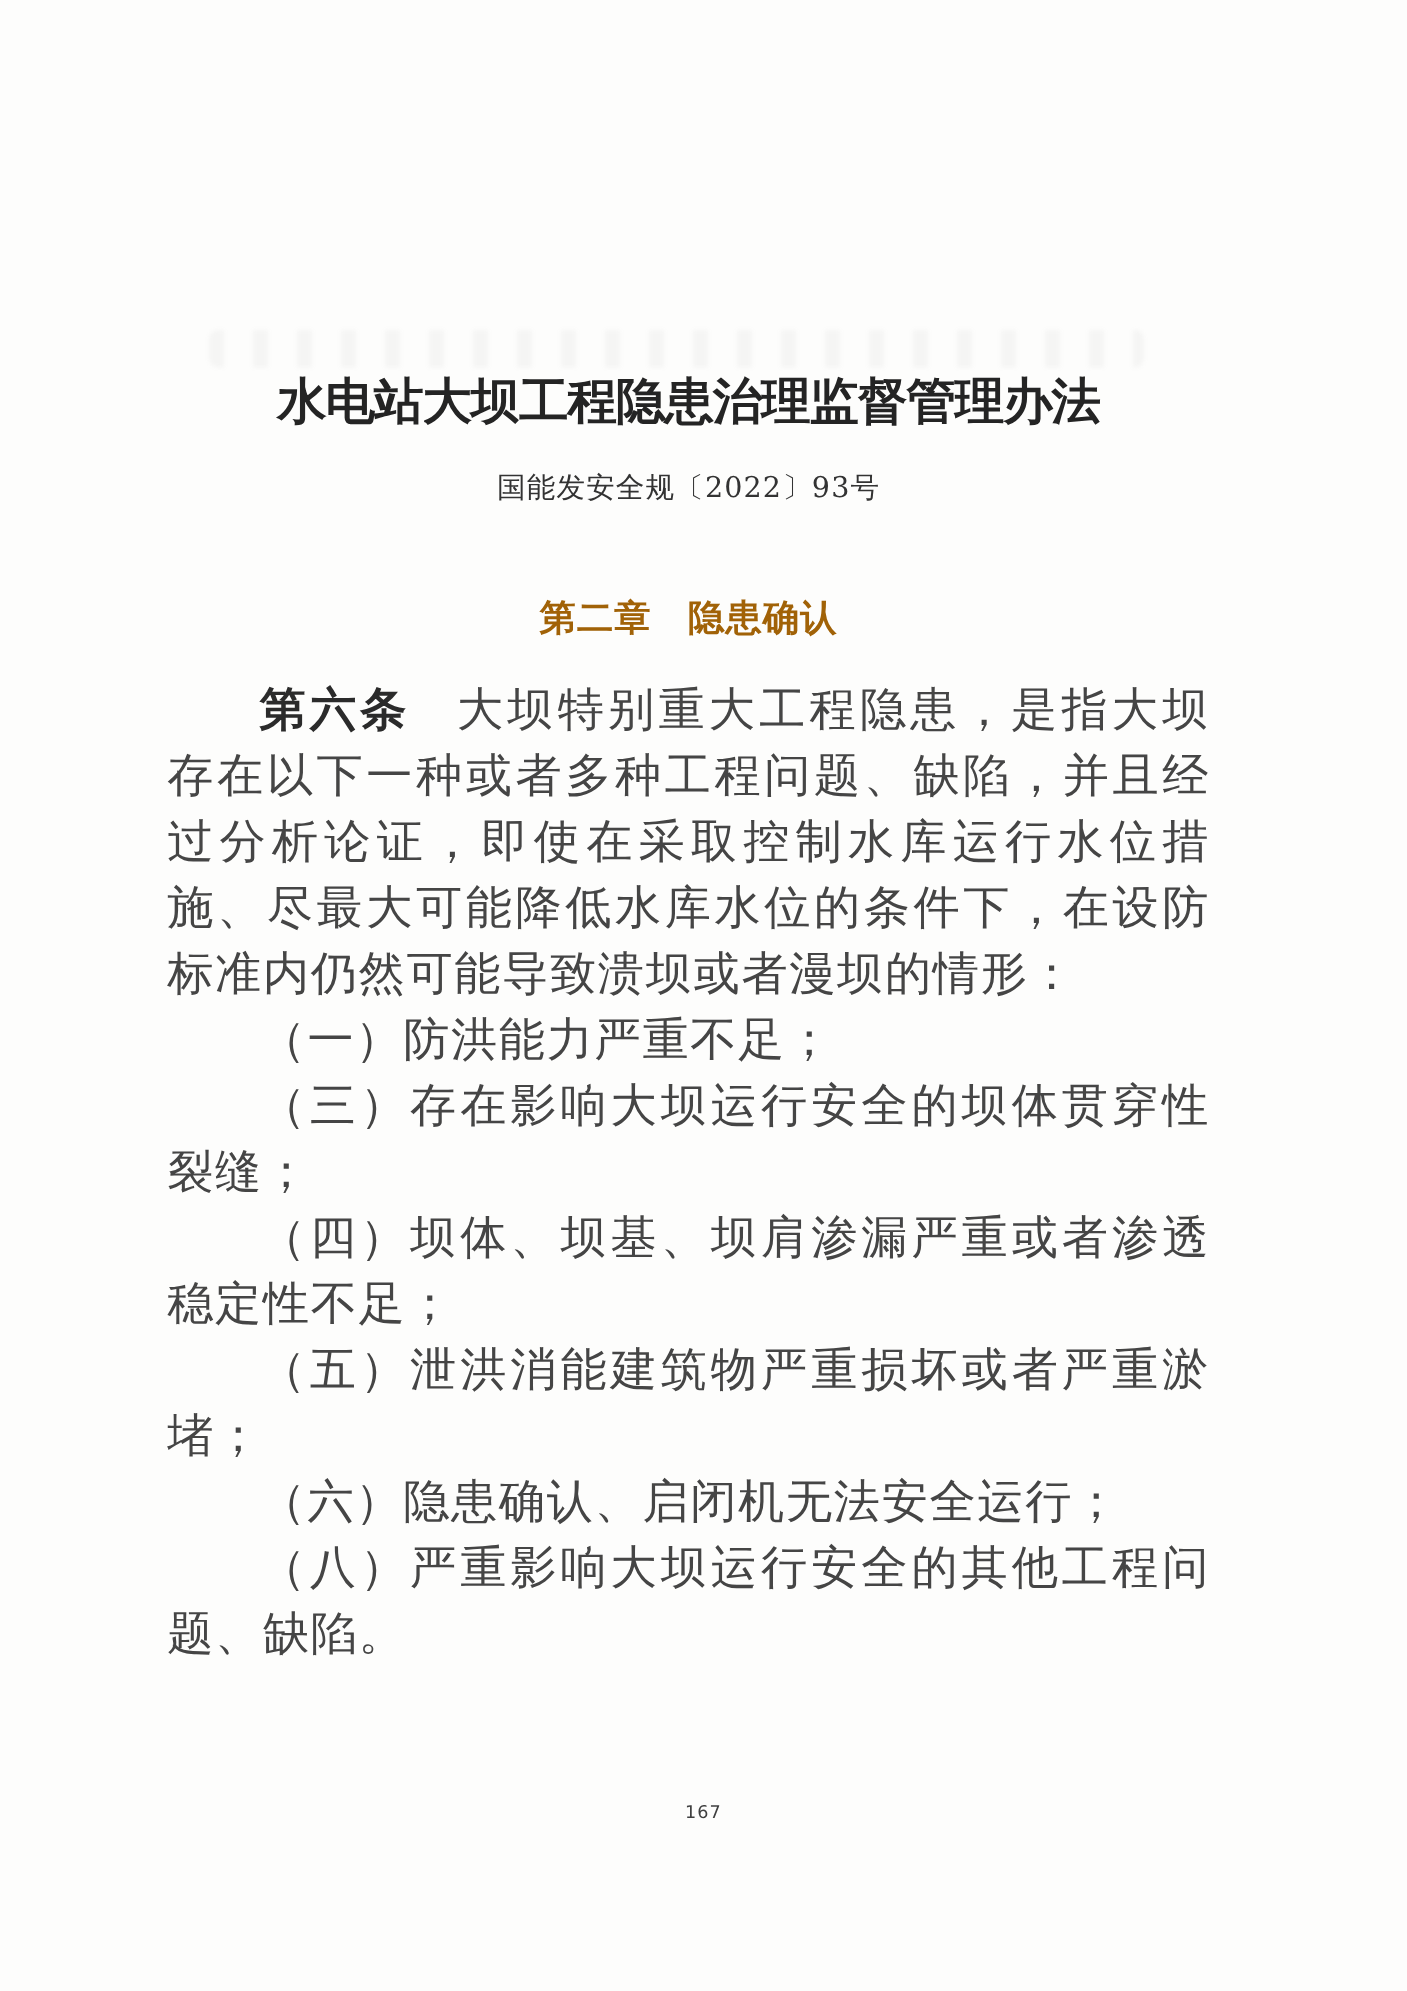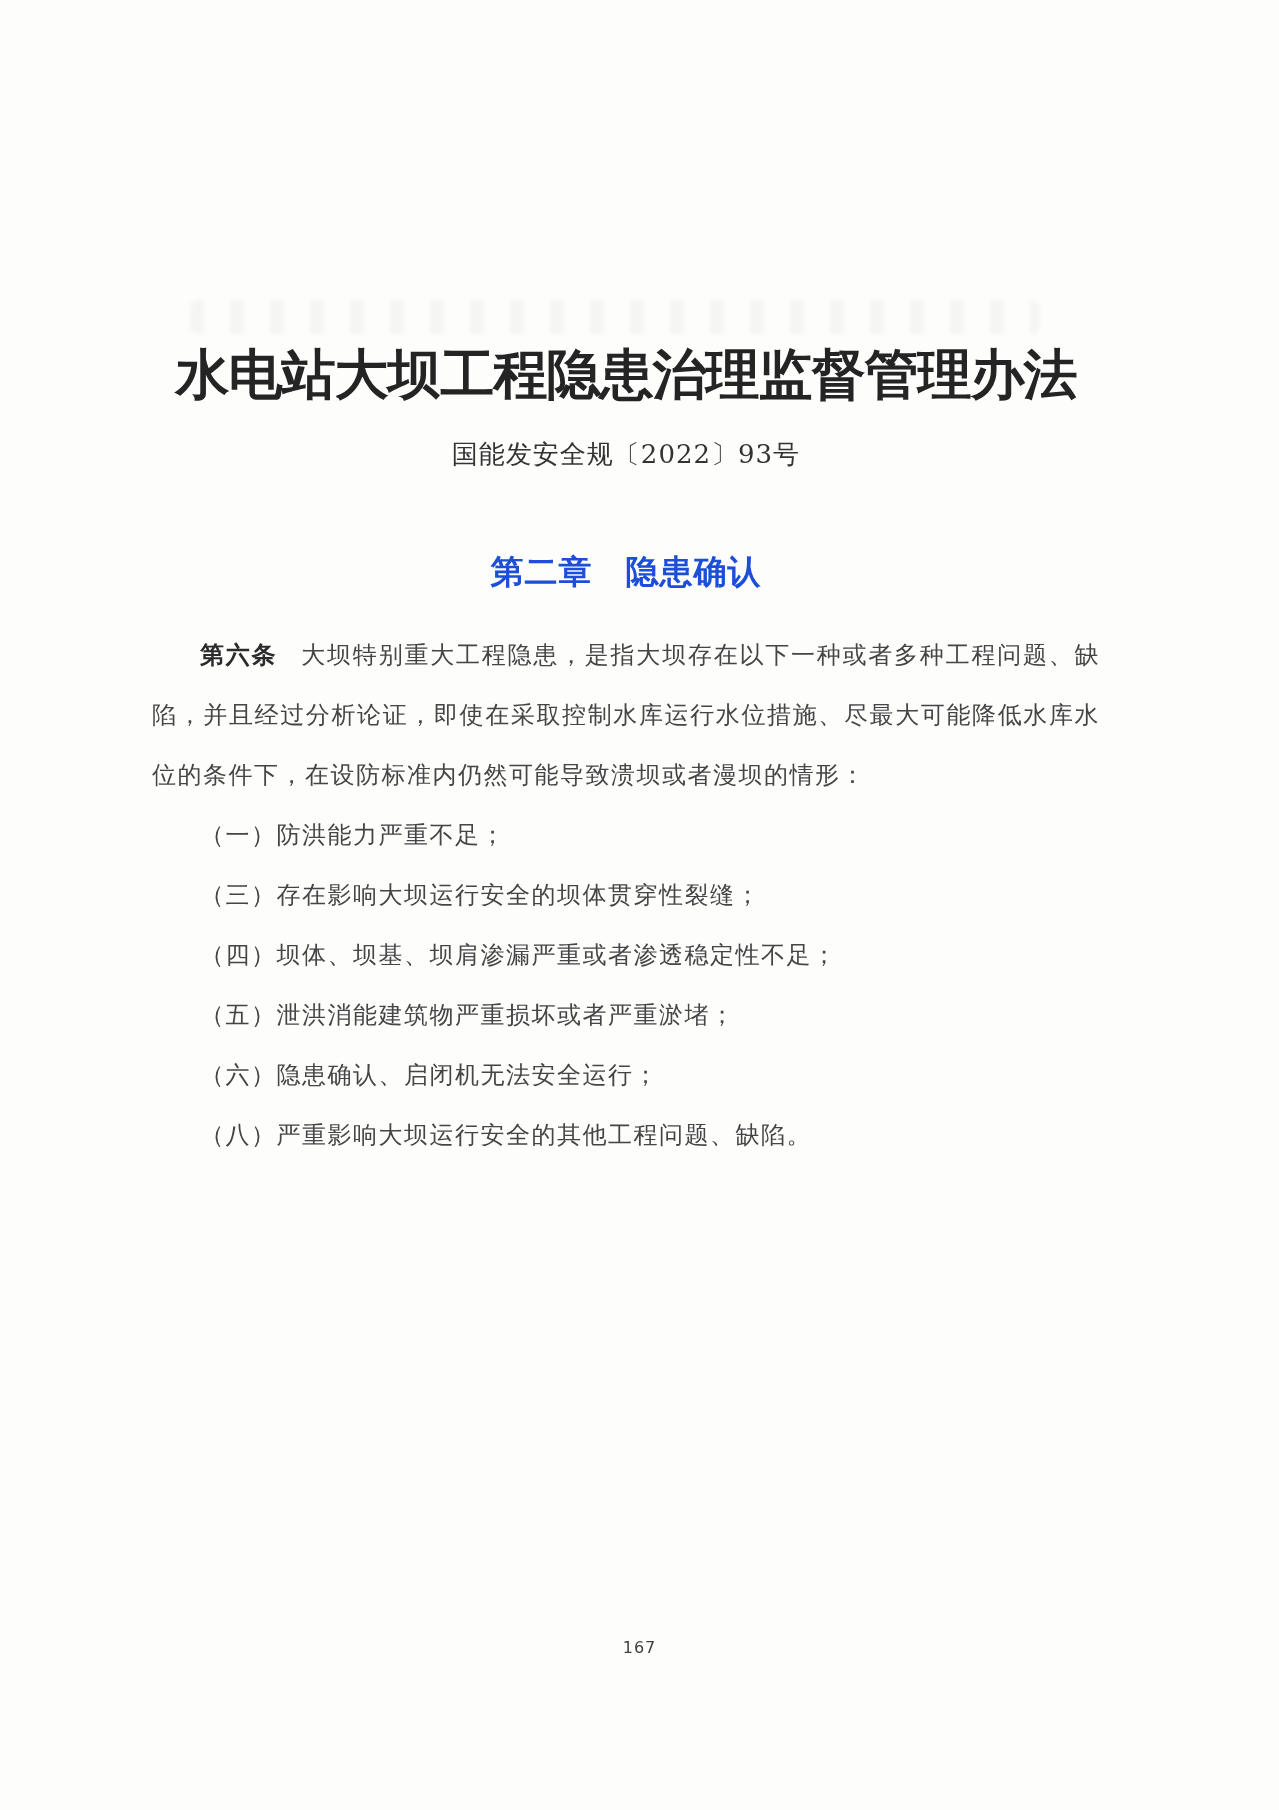--- a/index.html
+++ b/index.html
@@ -18,44 +18,45 @@
     position:absolute; left:190px; top:300px; width:850px; height:34px;
     background:repeating-linear-gradient(90deg, rgba(120,120,120,0.06) 0 14px, rgba(0,0,0,0) 14px 40px);
     filter:blur(2px);
     border-radius:8px;
   }
   .content {
     position:absolute; left:152px; top:0; width:948px;
   }
   .doc-title {
     margin-top:344px;
-    font-size:54px; line-height:1.12; font-weight:bold;
+    font-size:45px; line-height:1.12; font-weight:bold;
     letter-spacing:-1px;
     text-align:center;
     color:#242424;
     white-space:nowrap;
+    font-family:Liberation Mono, monospace;
   }
   .doc-number {
     margin-top:36px;
     font-size:26px; line-height:1.15;
     text-align:center;
     color:#333333;
     letter-spacing:1px;
   }
   .chapter {
     margin-top:84px;
     font-size:33px; line-height:1.12; font-weight:bold;
     text-align:center;
-    color:#1d4ed8;
+    color:#a16207;
     letter-spacing:1px;
   }
   .chapter .chapter-label { margin-right:1em; }
   .article {
     margin-top:34px;
-    font-size:24px;
+    font-size:42px;
     line-height:60px;
     letter-spacing:1.5px;
     color:#454545;
     text-align:justify;
   }
   .article p {
     text-indent:2em;
     text-align:justify;
   }
   .lead-label {

